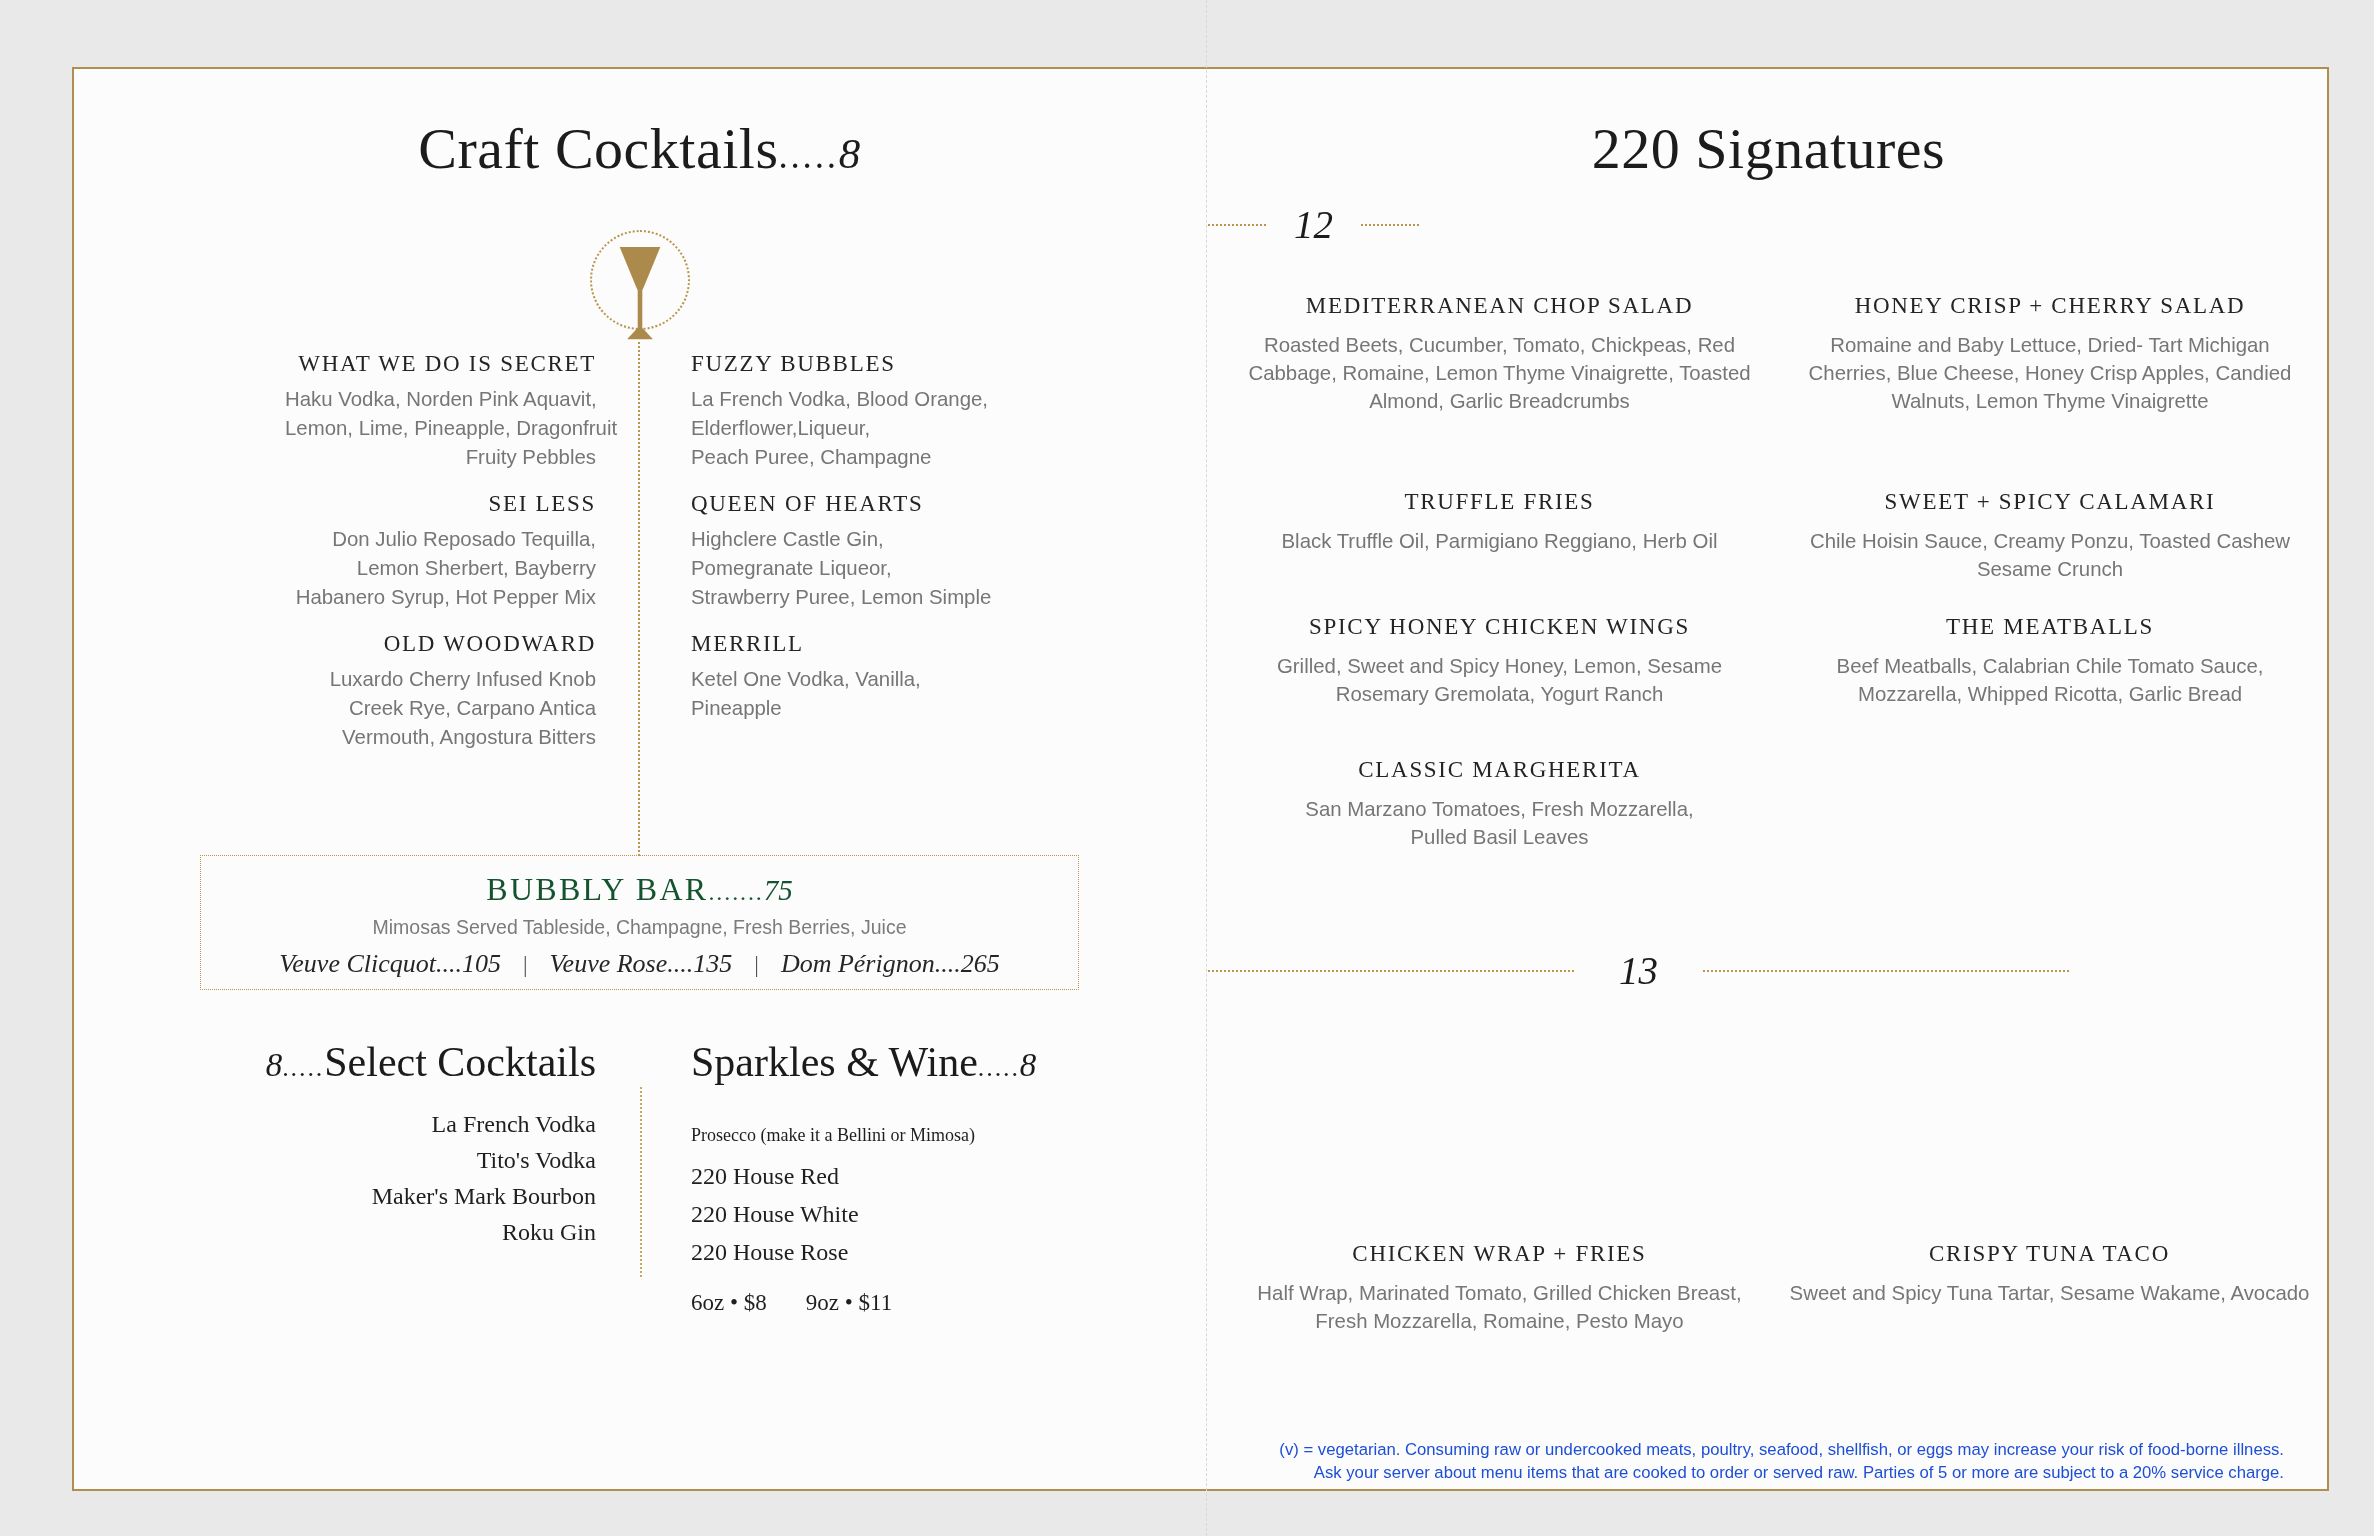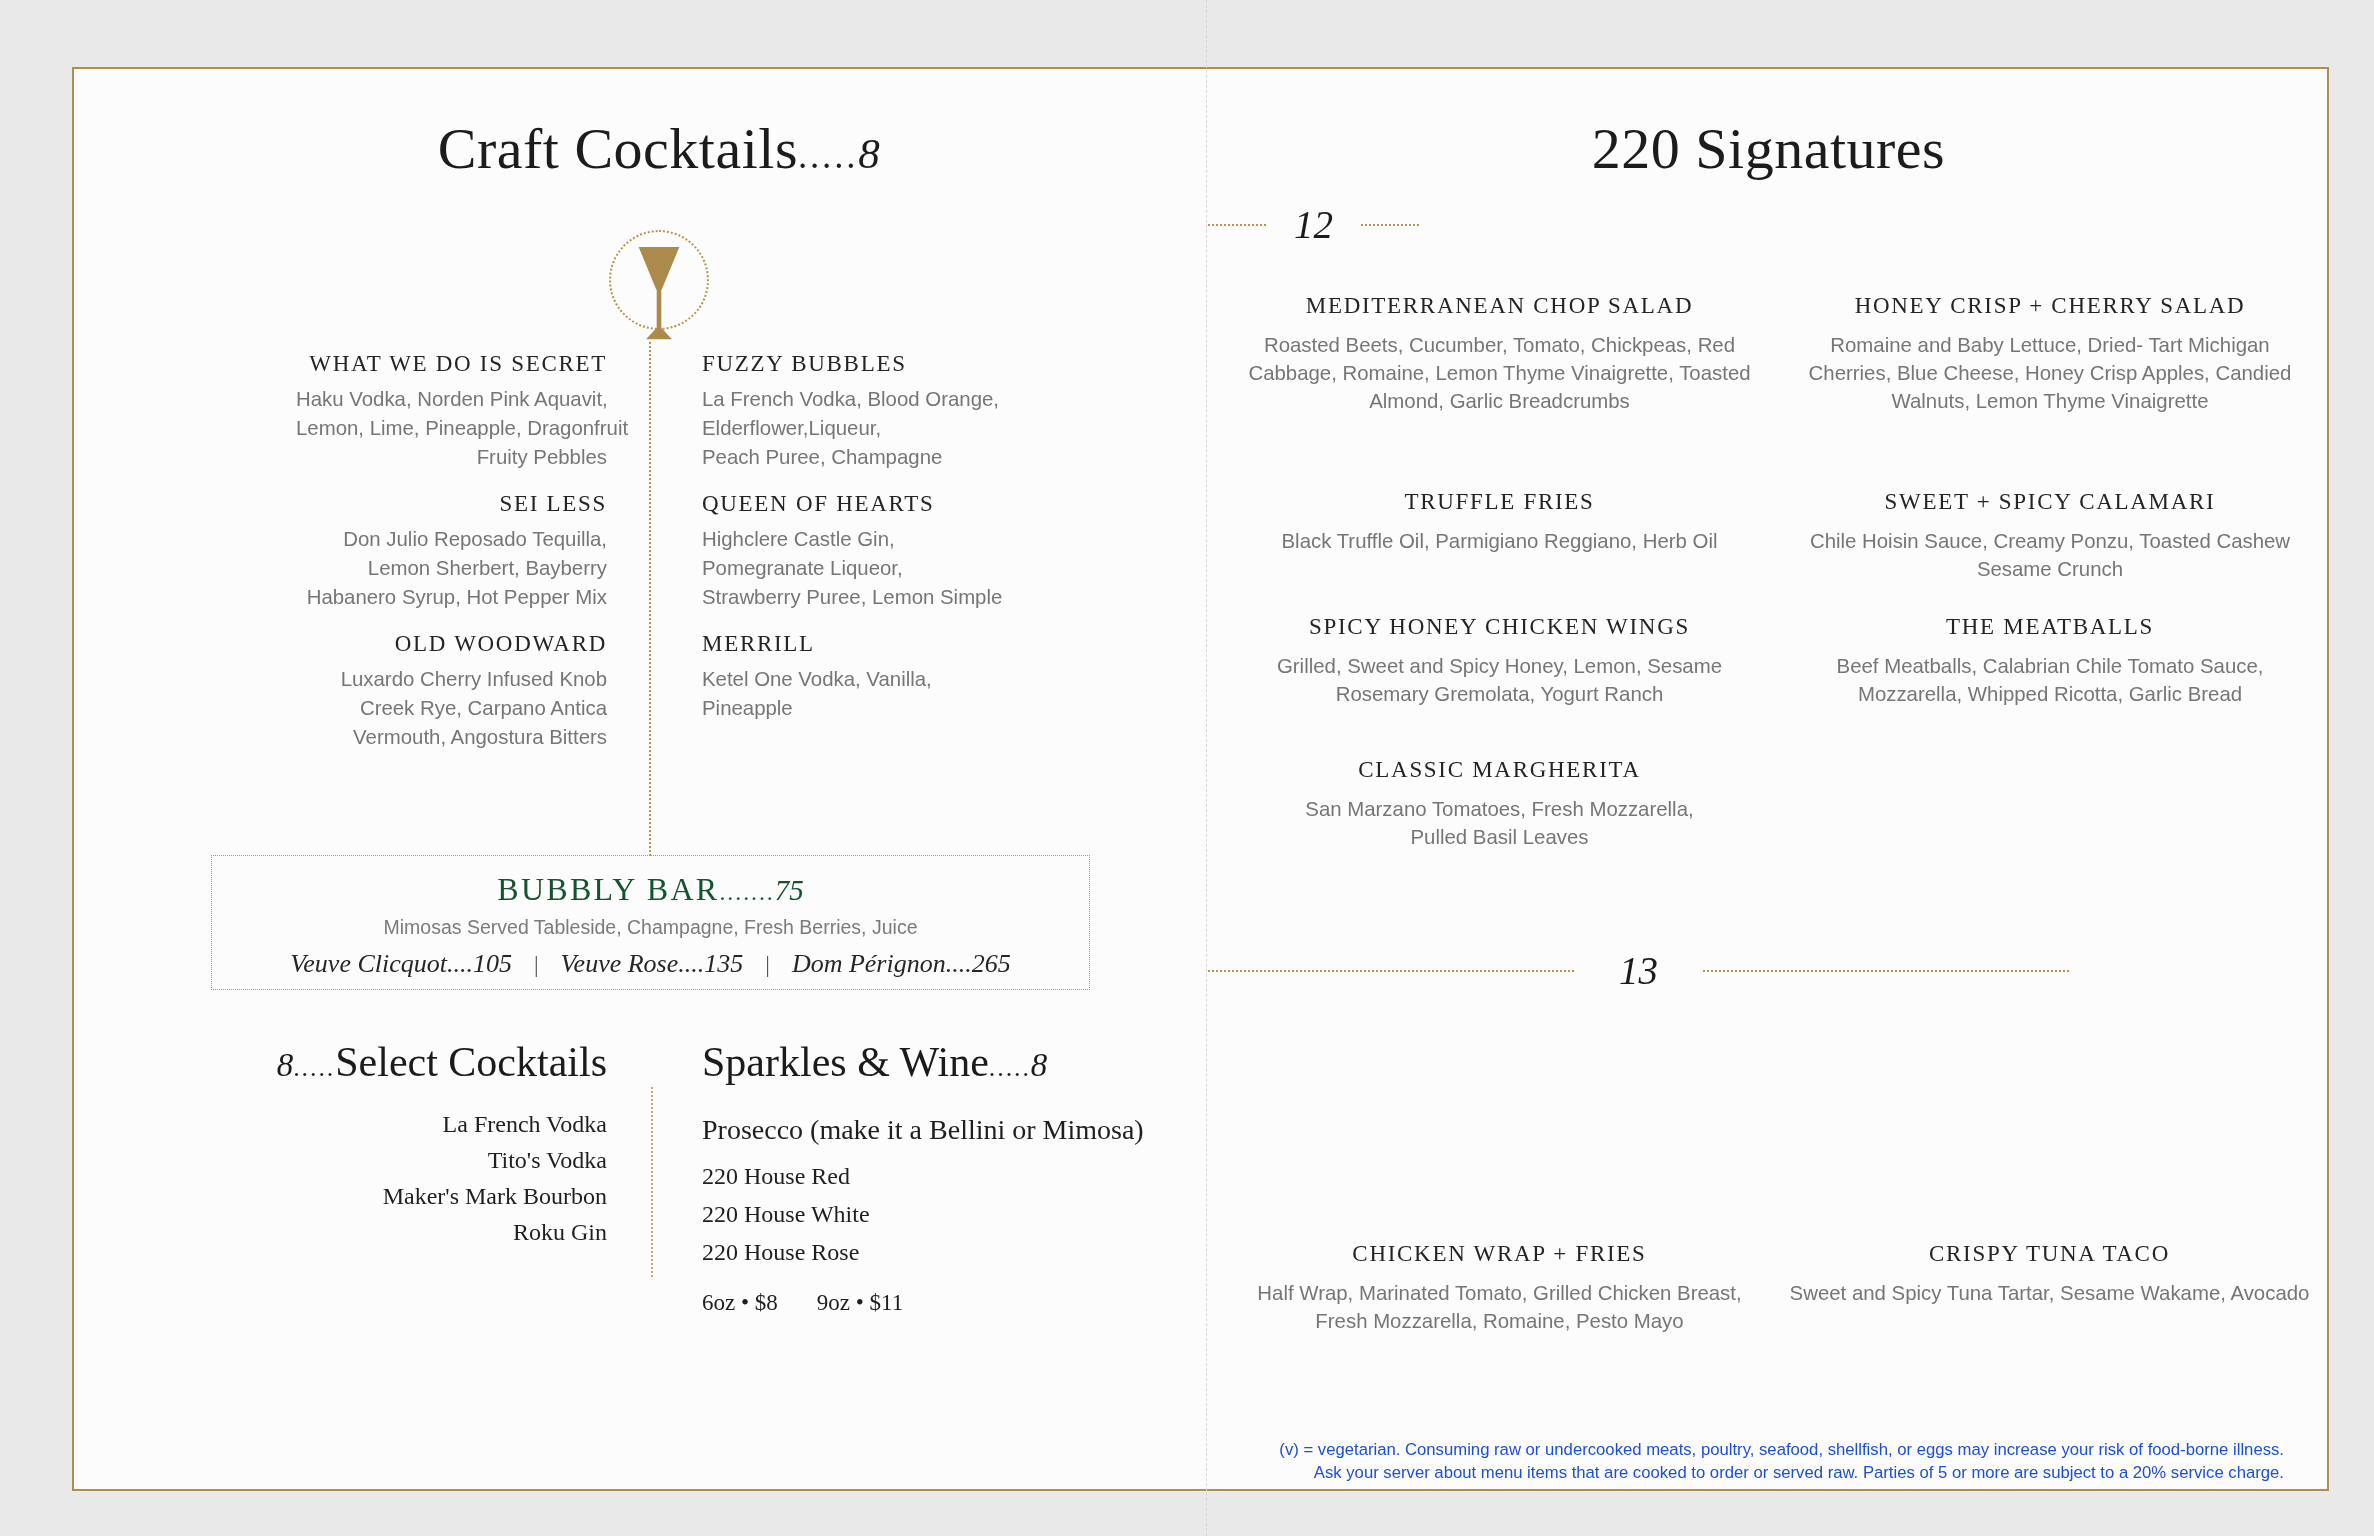--- a/index.html
+++ b/index.html
@@ -2,21 +2,21 @@
 <html style="font-size:15px"><head>
 <meta charset="utf-8">
 <style>
   html,body{margin:0;padding:0;background:#e9e9e9;}
   .canvas{position:relative;width:2375px;height:1536px;background:#e9e9e9;overflow:hidden;
           font-family:"Liberation Serif",serif;color:#1d1d1d;}
   .fold{position:absolute;left:1206px;top:0;bottom:0;width:0;border-left:1.9px dashed #d7d7d7;z-index:1;}
   .frame{position:absolute;left:72px;top:67px;right:46px;bottom:45px;background:#fcfcfc;
          border:2.8px solid #b28d50;z-index:0;}
   .page{position:absolute;top:67px;height:1425px;z-index:2;}
-  .page-left{left:83px;width:1135px;padding-left:17px;}
+  .page-left{left:72px;width:1135px;}
   .page-right{left:1208px;width:1121px;}
 
   .page-title{position:absolute;top:48px;left:0;width:100%;text-align:center;
               font-size:58px;font-weight:normal;letter-spacing:0.5px;color:#1c1c1c;margin:0;}
   .title-dots{font-size:37px;letter-spacing:2.8px;}
   .title-price{font-style:italic;font-size:43px;}
 
   
   .icon-wrap{position:absolute;top:163px;left:50%;transform:translateX(-50%);
              width:96px;height:96px;border:2.8px dotted #b9964e;border-radius:50%;}
@@ -43,21 +43,21 @@
   .osep{margin:0 22px;font-style:normal;color:#555;font-size:23px;}
 
   
   .sec-title{font-size:42px;color:#1b1b1b;line-height:1.1;font-family:Liberation Serif, serif;}
   .sec-price{font-style:italic;font-size:33px;}
   .sec-dots{font-size:26px;letter-spacing:1.9px;}
   .select-block{position:absolute;left:158px;top:972px;width:366px;text-align:right;}
   .select-items{margin-top:20.4px;font-size:24px;color:#1f1f1f;line-height:36px;}
   .mini-divider{position:absolute;left:568px;top:1020px;height:190px;border-left:2.8px dotted #c9a95f;}
   .sparkles-block{position:absolute;left:619px;top:972px;width:417px;text-align:left;}
-  .sparkles-lead{margin-top:29px;font-size:28px;color:#1f1f1f;white-space:nowrap;}
+  .sparkles-lead{margin-top:40px;font-size:18px;color:#1f1f1f;white-space:nowrap;}
   .sparkles-items{margin-top:11px;font-size:24px;color:#1f1f1f;line-height:38px;}
   .sparkles-sizes{margin-top:18.6px;font-size:23px;color:#1f1f1f;}
   .size-b{margin-left:39px;}
 
   
   .tier-divider{position:absolute;left:0;width:100%;display:flex;align-items:center;
                 }
   .tier12{top:135px;}
   .tier13{top:881px;}
   .tier-num{font-style:italic;font-size:39px;color:#1c1c1c;}

